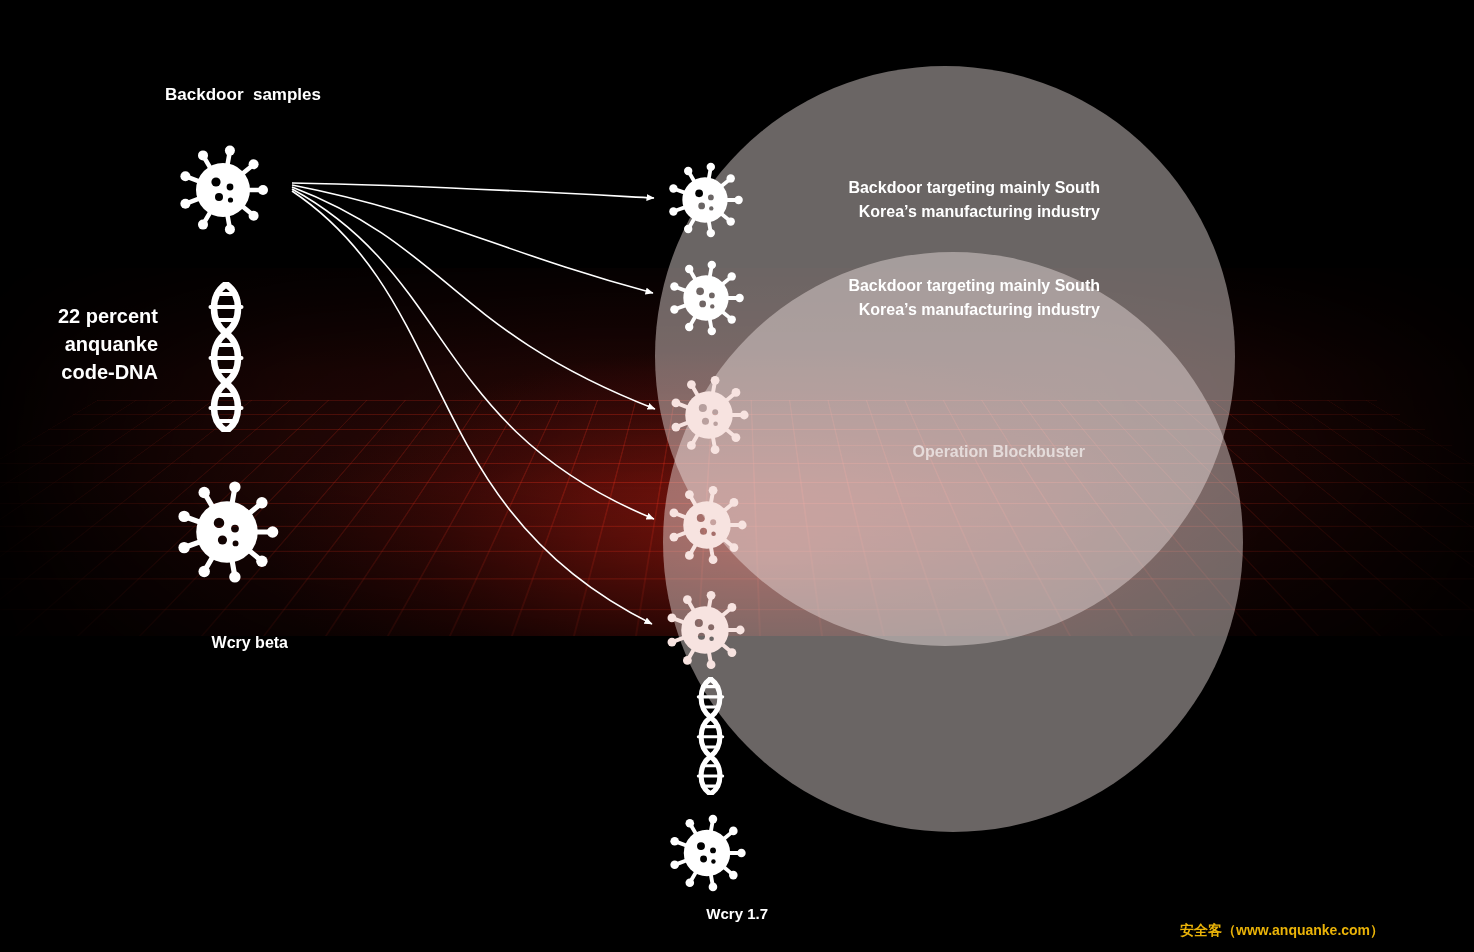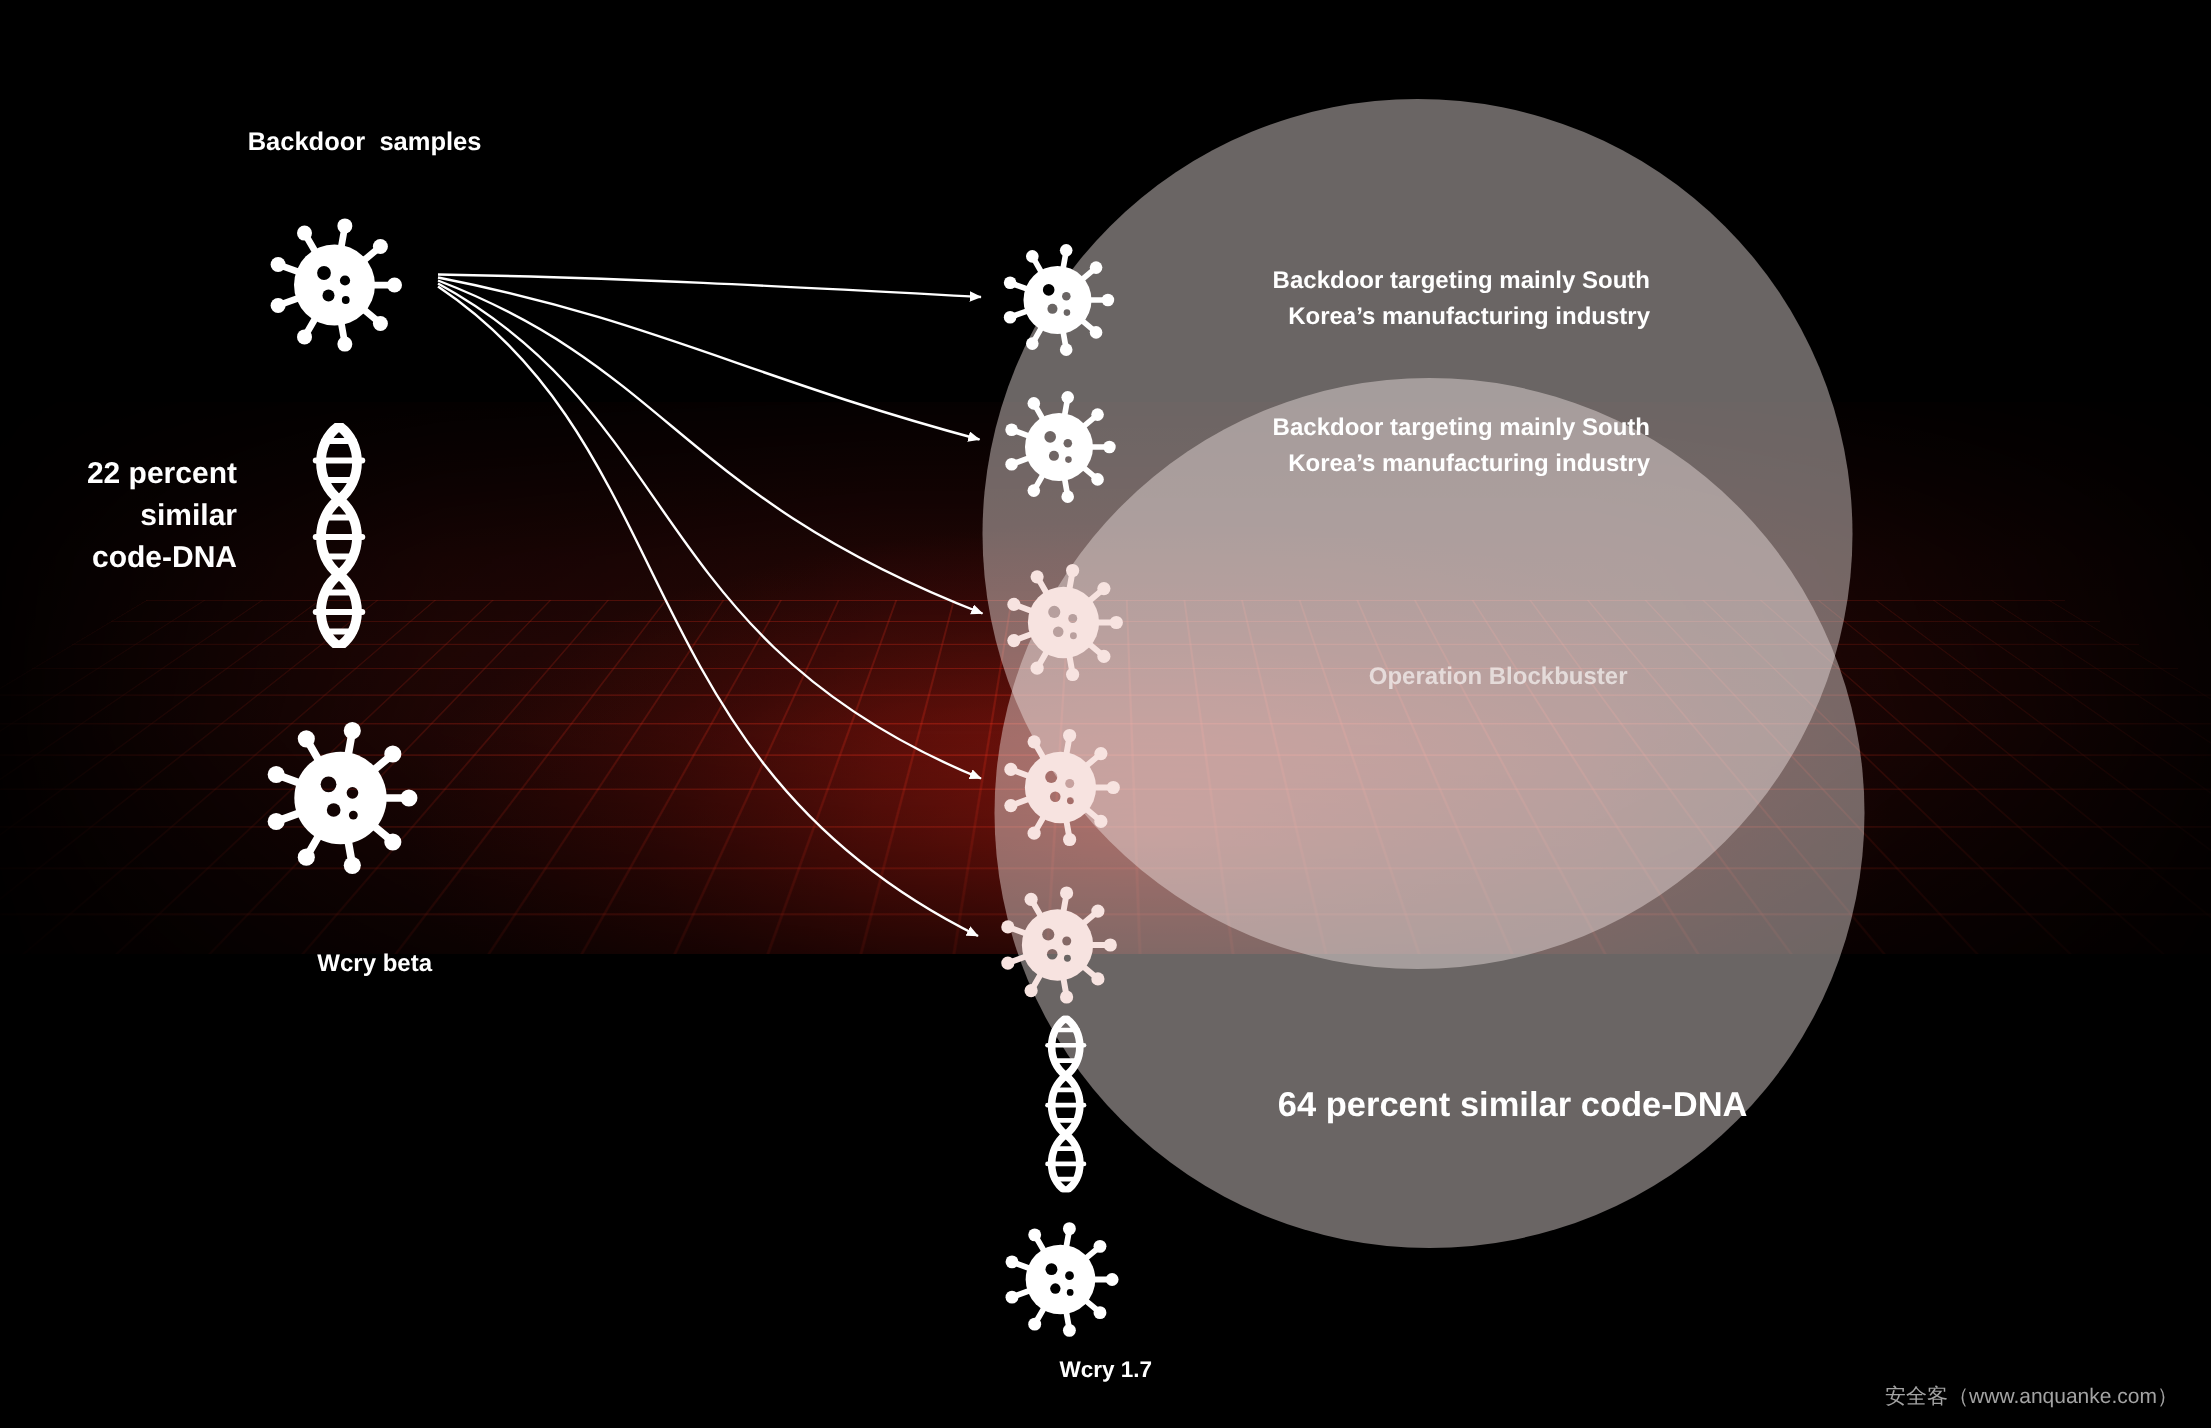--- a/index.html
+++ b/index.html
@@ -80,24 +80,24 @@
   .lbl-wcry-beta        { left: 160px; top: 634px; width: 128px; font-size: 16px; }
   .lbl-note-1           { left: 770px; top: 176px; width: 330px; font-size: 16px; line-height: 24px; }
   .lbl-note-2           { left: 770px; top: 274px; width: 330px; font-size: 16px; line-height: 24px; }
   .lbl-blockbuster      { left: 785px; top: 443px; width: 300px; font-size: 16px; color: rgba(255,255,255,0.62); }
   .lbl-sim64            { left: 705px; top: 723px; width: 460px; font-size: 23px; }
   .lbl-wcry20           { left: 648px; top: 905px; width: 120px; font-size: 15px; }
   .watermark {
     position: absolute;
     z-index: 5;
     left: 1180px; top: 922px; width: 272px;
-    text-align: right;
+    text-align: left;
     font-size: 14px;
-    font-weight: 400;
-    color: #a3a3a3;
+    font-weight: 700;
+    color: #eab308;
   }
 </style>
 </head>
 <body>
 
 <svg width="0" height="0" style="position:absolute" aria-hidden="true">
   <defs>
     <mask id="virus-mask" maskUnits="userSpaceOnUse" x="0" y="0" width="100" height="100">
       <rect x="0" y="0" width="100" height="100" fill="#000"></rect>
       <g stroke="#fff" stroke-width="4.5" stroke-linecap="round">
@@ -211,37 +211,36 @@
       <use href="#dna-sym"></use>
     </svg>
   <svg class="dna" style="left:687px; top:677px; width:47px; height:118px;">
       <use href="#dna-sym"></use>
     </svg>
 
   <div class="lbl lbl-backdoor-samples">Backdoor  samples</div>
 
   <div class="lbl lbl-sim22">
     <div>22 percent</div>
-    <div>similar</div>
+    <div>anquanke</div>
     <div>code-DNA</div>
   </div>
 
   <div class="lbl lbl-wcry-beta">Wcry beta</div>
 
   <div class="lbl lbl-note-1">
     <div>Backdoor targeting mainly South</div>
     <div>Korea’s manufacturing industry</div>
   </div>
 
   <div class="lbl lbl-note-2">
     <div>Backdoor targeting mainly South</div>
     <div>Korea’s manufacturing industry</div>
   </div>
 
   <div class="lbl lbl-blockbuster">Operation Blockbuster</div>
 
-  <div class="lbl lbl-sim64">64 percent similar code-DNA</div>
 
   <div class="lbl lbl-wcry20">Wcry 1.7</div>
 
   <div class="watermark">安全客（www.anquanke.com）</div>
 
 </div>
 
 </body></html>

